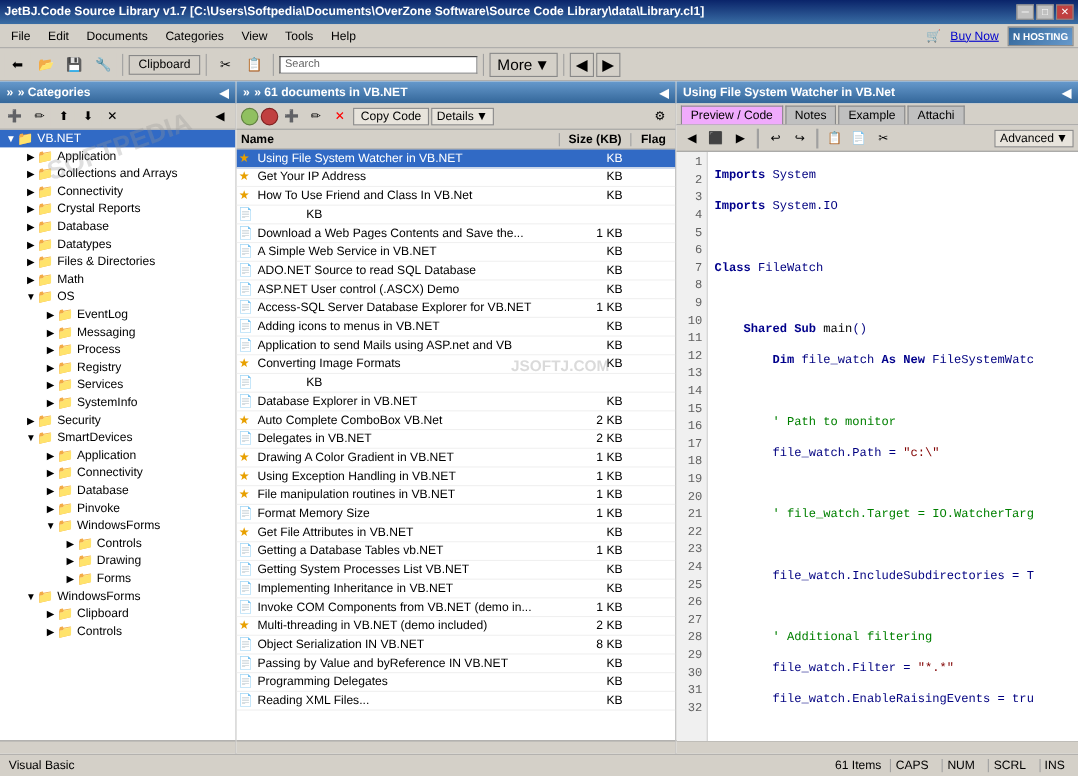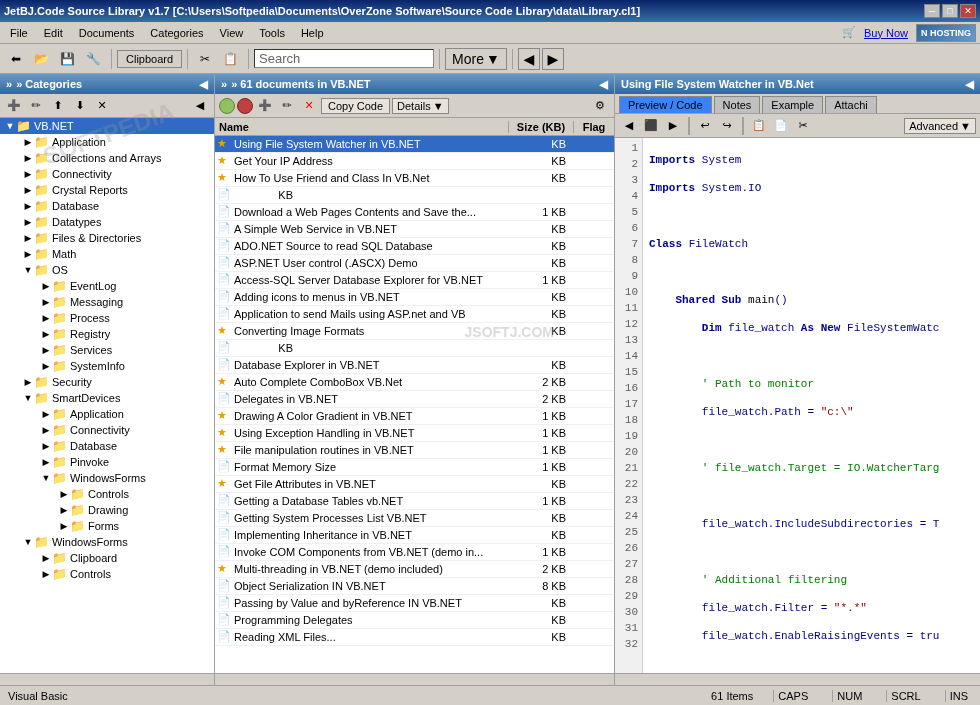--- a/index.html
+++ b/index.html
@@ -217,21 +217,21 @@
       gap: 2px;
     }
     .code-tab {
       padding: 2px 8px;
       background: #c0c0c0;
       border: 1px solid #888;
       border-bottom: none;
       font-size: 11px;
       cursor: pointer;
     }
-    .code-tab.active { background: #3b82f6; }
+    .code-tab.active { background: #f0abfc; }
     .code-toolbar {
       background: #d4d0c8;
       display: flex;
       align-items: center;
       padding: 2px 4px;
       gap: 2px;
       border-bottom: 1px solid #a0a0a0;
       height: 24px;
     }
     .code-toolbar-btn {
@@ -281,21 +281,21 @@
     .status-bar {
       background: #d4d0c8;
       border-top: 1px solid #a0a0a0;
       height: 20px;
       display: flex;
       align-items: center;
       padding: 0 8px;
       font-size: 11px;
       justify-content: space-between;
     }
-    .status-right { display: flex; gap: 20px; }
+    .status-right { display: flex; gap: 8px; }
     .status-item { border-left: 1px solid #a0a0a0; padding: 0 4px; }
 
     
     .watermark {
       position: absolute;
       top: 120px;
       left: 40px;
       color: rgba(150,150,150,0.3);
       font-size: 24px;
       font-weight: bold;
@@ -338,21 +338,21 @@
   <div class="toolbar-btn">📂</div>
   <div class="toolbar-btn">💾</div>
   <div class="toolbar-btn">🔧</div>
   <div class="toolbar-separator"></div>
   <button class="clipboard-btn">Clipboard</button>
   <div class="toolbar-separator"></div>
   <div class="toolbar-btn">✂</div>
   <div class="toolbar-btn">📋</div>
   <div class="toolbar-separator"></div>
   <div class="search-box">
-    <span style="font-size:13px; color:#666; margin-right:4px;">Search</span>
+    <span style="font-size:10px; color:#666; margin-right:4px;">Search</span>
     <input type="text" placeholder="" style="">
   </div>
   <div class="toolbar-separator"></div>
   <button class="more-btn">
     <span>More</span>
     <span>▼</span>
   </button>
   <div class="toolbar-separator"></div>
   <div class="nav-btn">◀</div>
   <div class="nav-btn">▶</div>

